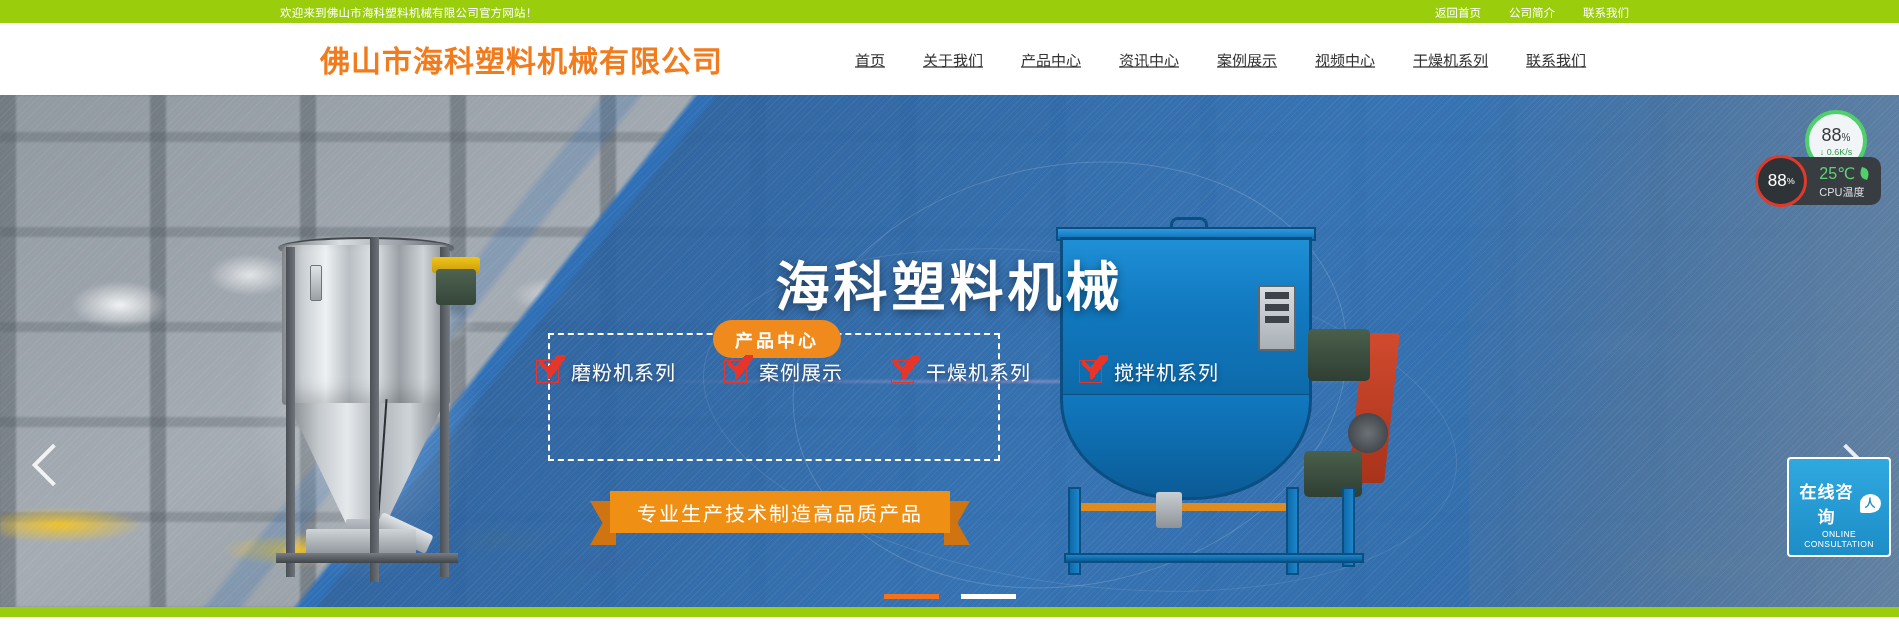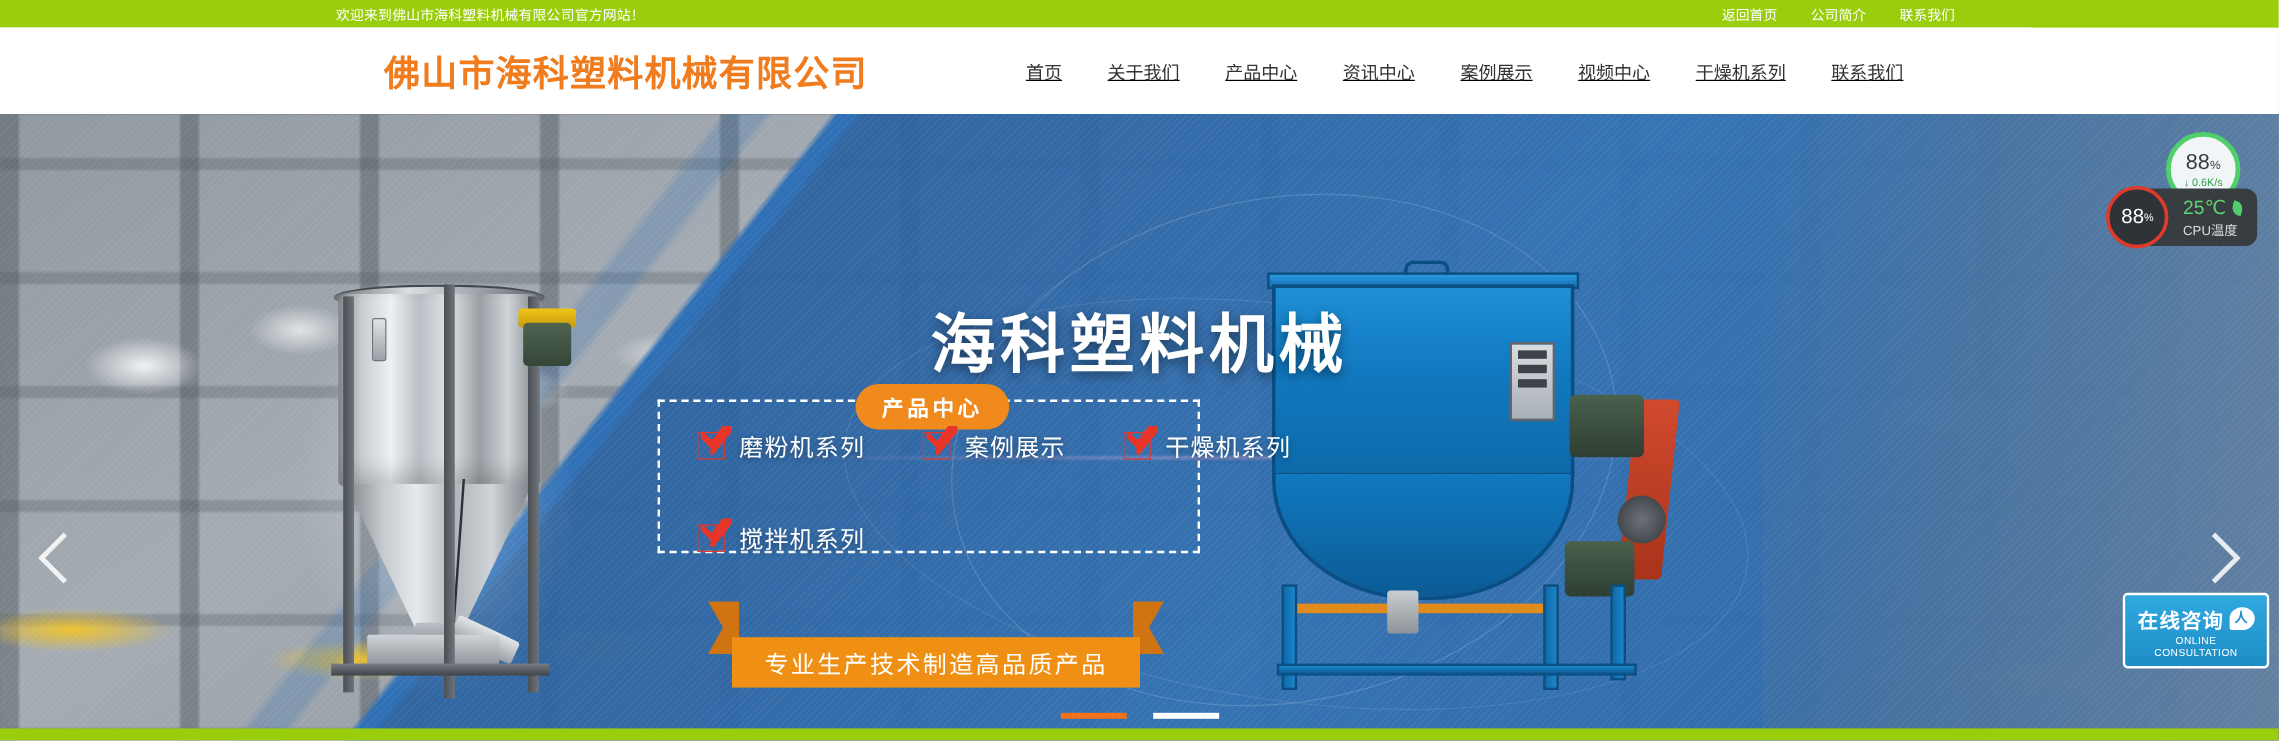--- a/index.html
+++ b/index.html
@@ -282,22 +282,22 @@
     border:2px dashed #ffffff;
   }
   .badge-main{
     position:absolute; left:713px; top:225px;
     padding:6px 22px; border-radius:20px;
     background:#f08a1d; color:#ffffff;
     font-size:18px; font-weight:bold; letter-spacing:3px;
     white-space:nowrap;
   }
   .feat-grid{
-    position:absolute; left:581px; top:262px; width:420px;
-    display:grid; grid-template-columns:1fr 1fr 1fr; row-gap:18px; column-gap:10px;gap:48px;
+    position:absolute; left:536px; top:262px; width:420px;
+    display:grid; grid-template-columns:1fr 1fr 1fr 1fr; row-gap:18px; column-gap:10px;gap:48px;
   }
   .feat{
     display:flex; align-items:center; gap:12px;
     color:#ffffff; font-size:20px; letter-spacing:1px; white-space:nowrap;
     text-shadow:0 2px 5px rgba(0,0,0,.4);
   }
   .tick{
     position:relative; width:23px; height:23px; flex:0 0 23px;
     border:1.6px solid #e8352a;
   }
@@ -310,21 +310,21 @@
   }
 
   
   .ribbon{
     position:absolute; left:590px; top:396px; width:380px; height:42px;
   }
   .ribbon-body{
     position:absolute; left:20px; top:0; width:340px; height:42px;
     background:#ef8f14; color:#ffffff;
     display:flex; align-items:center; justify-content:center;
-    font-size:20px; letter-spacing:2px; white-space:nowrap;margin-top:40px;
+    font-size:20px; letter-spacing:2px; white-space:nowrap;
   }
   .ribbon-tail{
     position:absolute; top:10px; width:26px; height:44px; background:#cf7410;
   }
   .ribbon-tail.left{ left:0; clip-path:polygon(0 0, 100% 0, 100% 100%, 0 100%, 48% 50%); }
   .ribbon-tail.right{ right:0; clip-path:polygon(0 0, 100% 0, 52% 50%, 100% 100%, 0 100%); }
 
   
   .arrow{
     position:absolute; top:355px; width:30px; height:30px;
@@ -367,21 +367,21 @@
     display:flex; align-items:center; justify-content:center;
     color:#ffffff; font-size:17px;
   }
   .cpu-ring small{ font-size:9px; }
   .cpu-temp{ color:#5fd273; font-size:16px; display:flex; align-items:center; gap:5px; }
   .leaf{ width:9px; height:11px; background:#4fd06a; border-radius:0 70% 0 70%; transform:rotate(18deg); }
   .cpu-label{ color:#d9dde1; font-size:11px; }
 
   .consult{
     position:absolute; right:8px; bottom:60px;
-    width:122px; padding:7px 8px 6px;
+    width:104px; padding:19px 8px 6px;
     background:linear-gradient(180deg,#2fa8e0,#1d8dc6);
     border:2px solid #ffffff; border-radius:4px;
     text-align:center; cursor:pointer;
   }
   .consult-title{
     color:#ffffff; font-size:17px; font-weight:bold; letter-spacing:1px;
     display:flex; align-items:center; justify-content:center; gap:4px;
   }
   .chat-bubble{
     position:relative; width:21px; height:19px; flex:0 0 21px;

